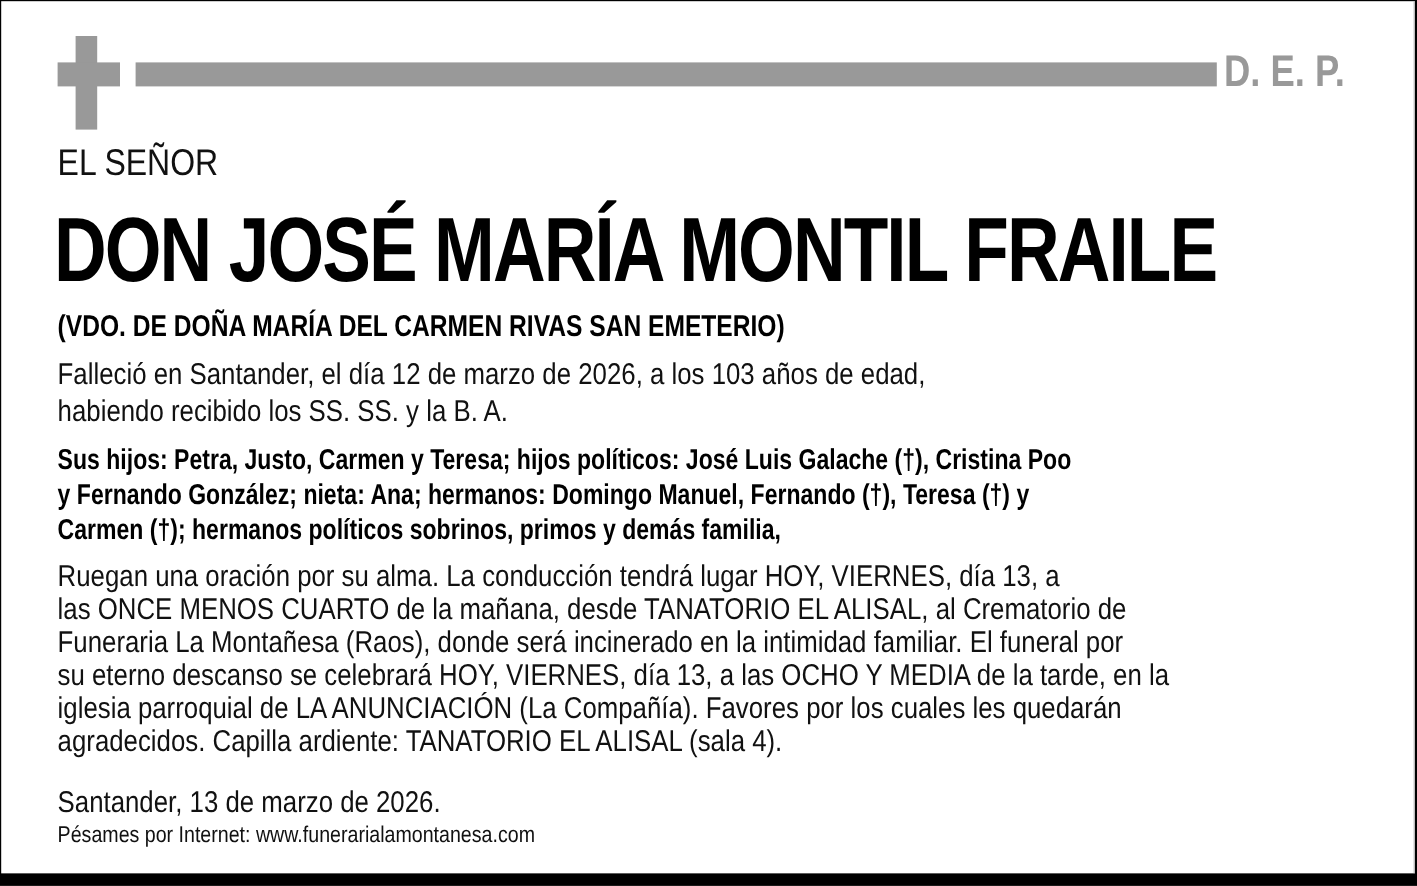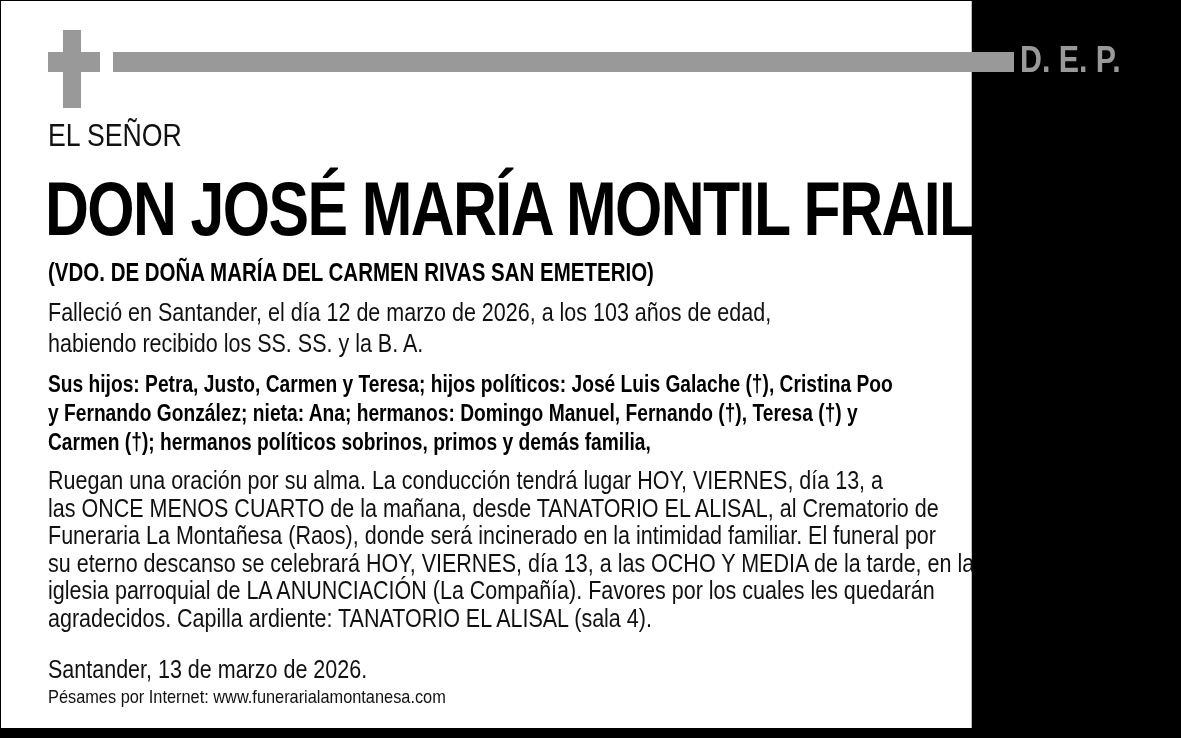--- a/index.html
+++ b/index.html
@@ -11,21 +11,21 @@
       width: 1181px;
       height: 738px;
       position: relative;
       overflow: hidden;
       font-family: "Liberation Sans", "DejaVu Sans", sans-serif;
     }
     .panel {
       position: absolute;
       left: 1px;
       top: 1px;
-      width: 971px;
+      width: 1178px;
       height: 727px;
       background: #ffffff;
       border-right: 1px solid #bbbbbb;
       box-sizing: border-box;
       text-decoration: underline;
     }
     .cross-v {
       position: absolute;
       left: 62px;
       top: 29px;

